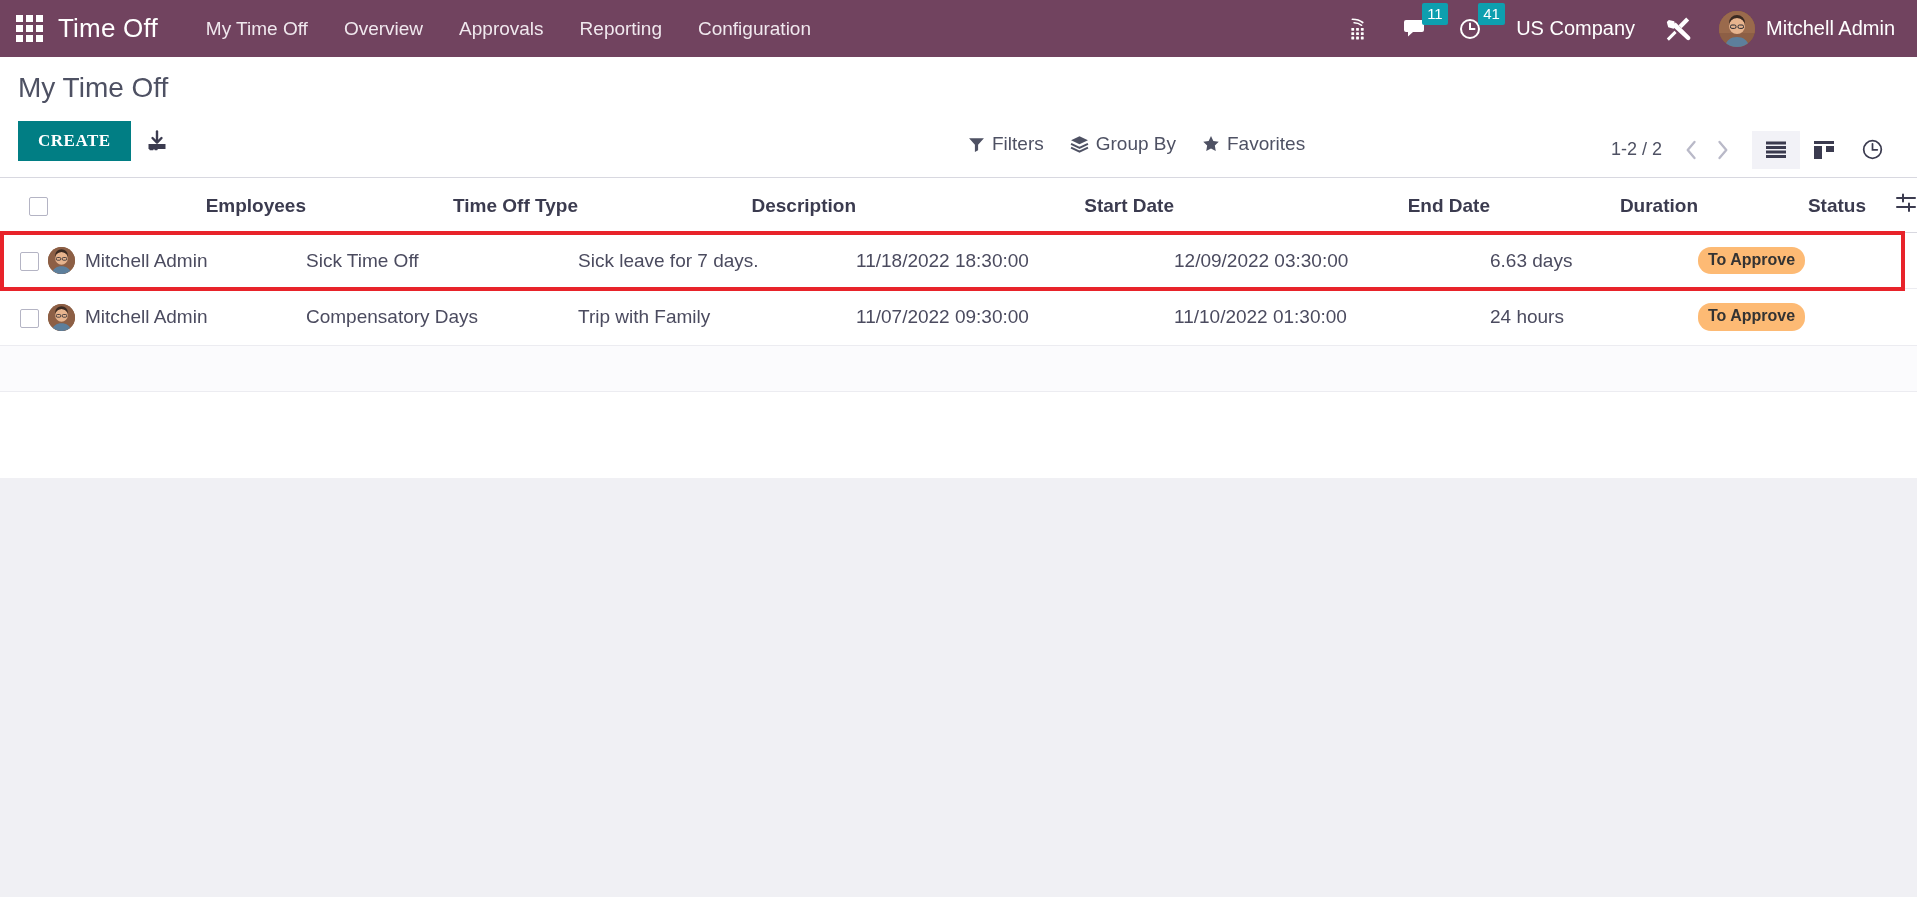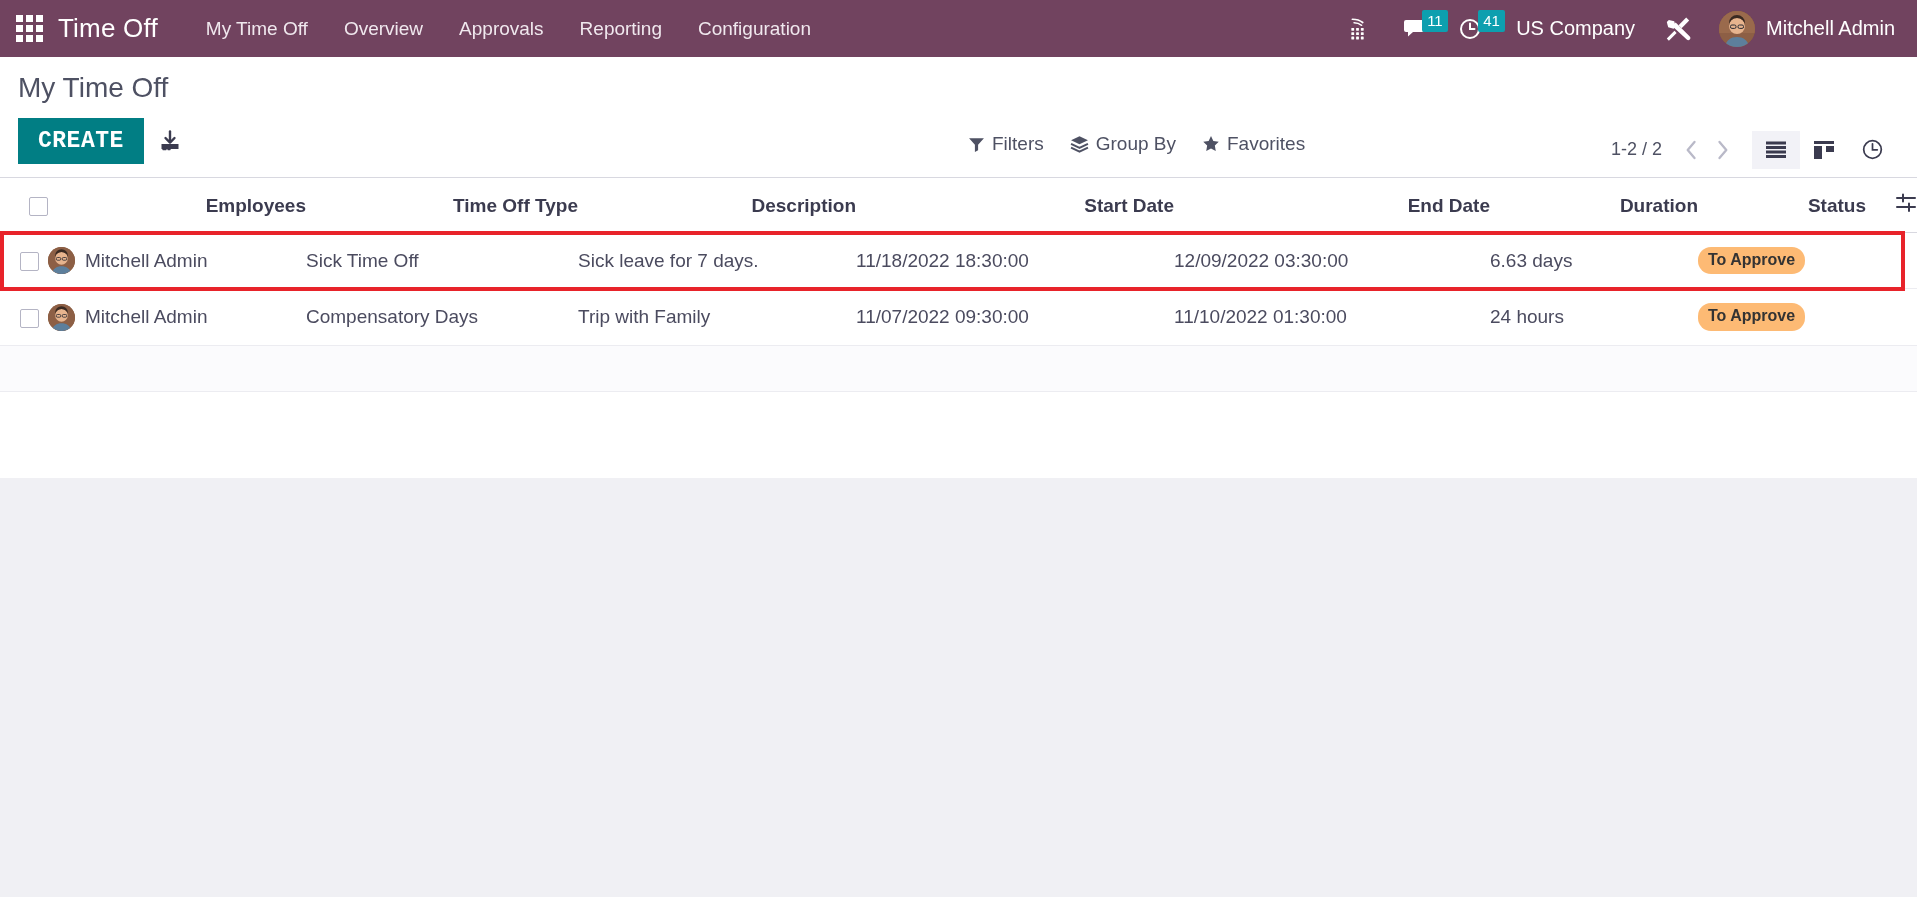--- a/index.html
+++ b/index.html
@@ -48,21 +48,21 @@
   .nav-icon {
     position: relative;
     padding: 0 15px;
     height: 57px;
     display: flex; align-items: center; justify-content: center;
     cursor: pointer;
   }
   .nav-icon svg { display: block; }
   .badge-count {
     position: absolute;
-    top: 10px; left: 34px;
+    top: 3px; left: 34px;
     background: #0d9faf;
     color: #fff;
     font-size: 15px;
     line-height: 1;
     padding: 3px 5px 4px;
     border-radius: 2px;
     min-width: 22px;
     text-align: center;
     font-weight: 400;
   }
@@ -123,26 +123,26 @@
   .cp-row2 {
     display: flex; align-items: center;
     padding: 0 18px 14px 18px;
     height: 58px;
     position: relative;
   }
   .btn-create {
     background: #017e84;
     color: #fff;
     border: none;
-    font-size: 23px;
+    font-size: 17px;
     font-weight: 700;
     letter-spacing: .5px;
     padding: 10px 20px;
     cursor: pointer;
-    font-family: Liberation Mono, monospace;
+    font-family: Liberation Serif, serif;
   }
   .upload-icon { padding: 0 14px; cursor: pointer; display: flex; align-items: center; }
 
   .filter-group {
     position: absolute;
     left: 968px;
     display: flex; align-items: center; gap: 26px;
     top: 14px;
   }
   .filter-btn {

